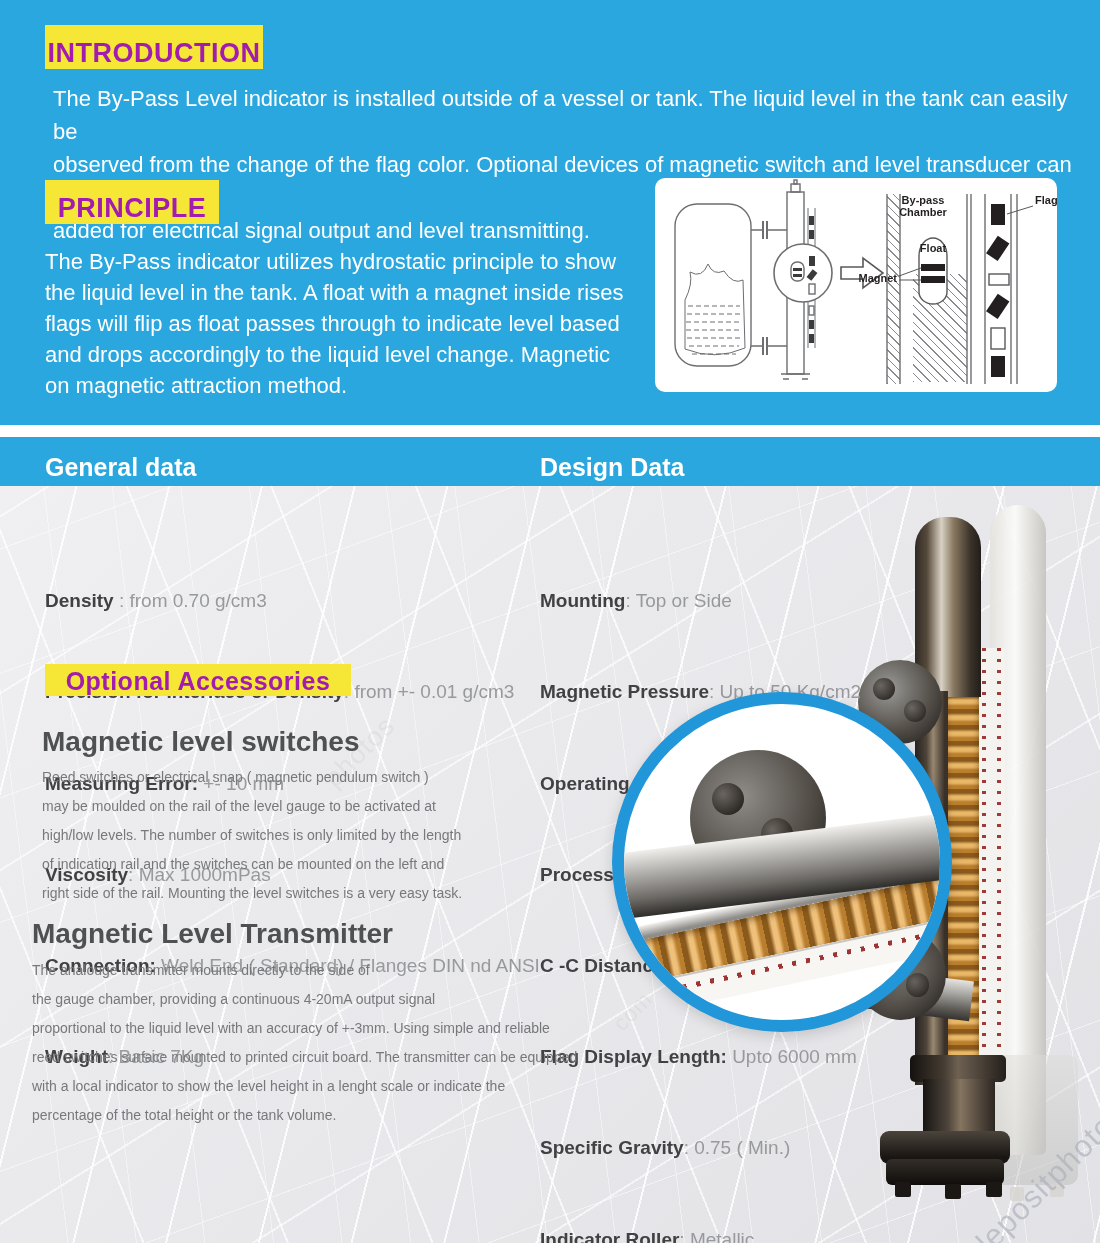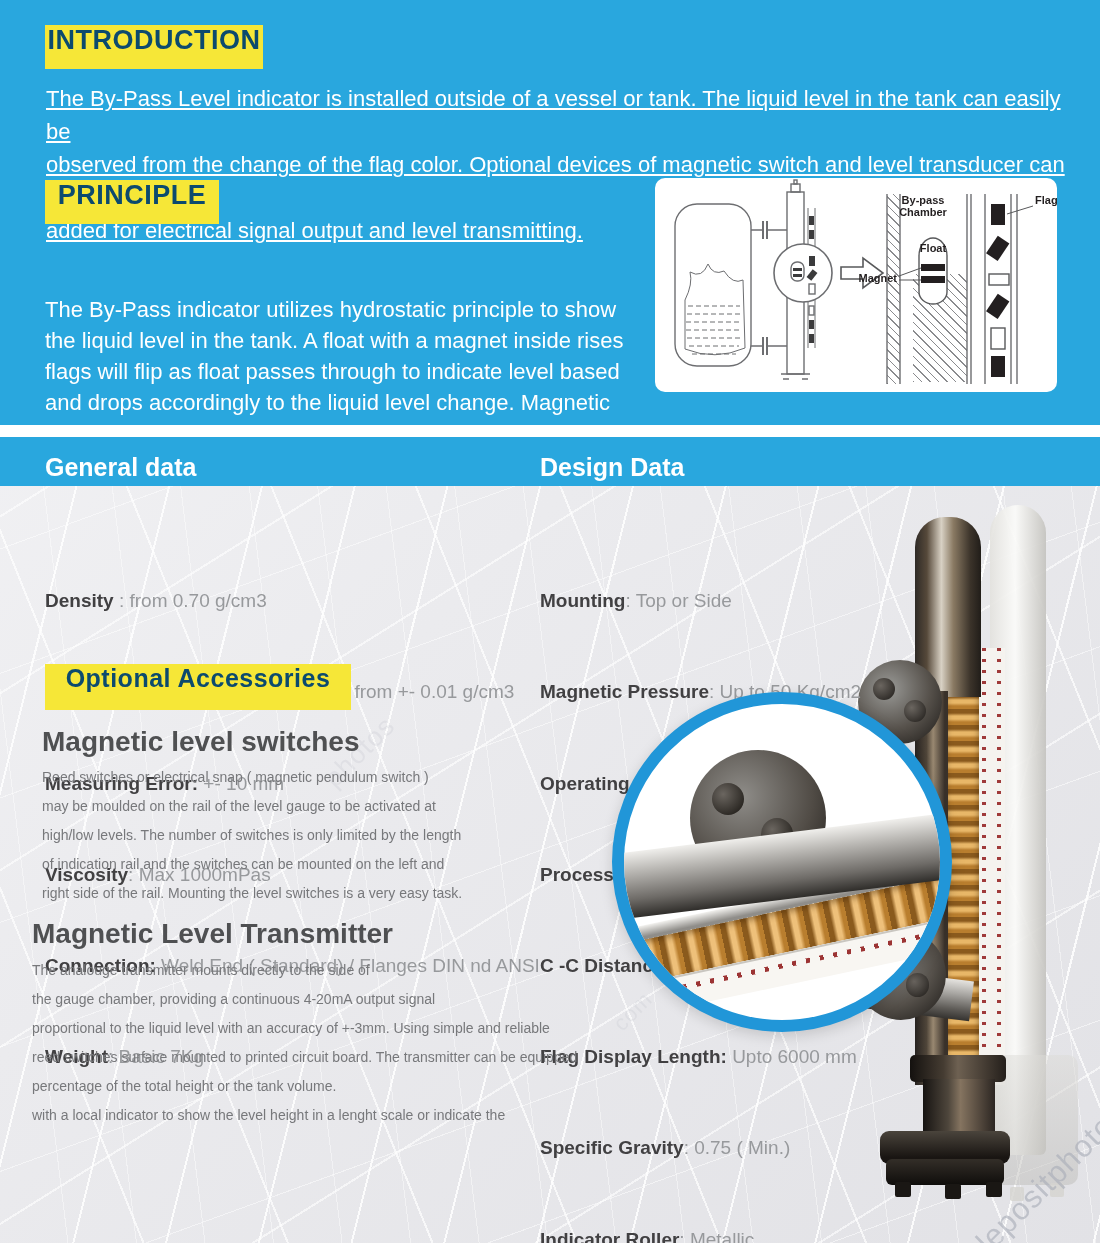--- a/index.html
+++ b/index.html
@@ -9,28 +9,28 @@
   
   .body-pattern{position:absolute;left:0;top:425px;width:1100px;height:818px;pointer-events:none;
     background:
       repeating-linear-gradient(104deg,transparent 0 88px,rgba(255,255,255,.85) 88px 90px),
       repeating-linear-gradient(68deg,transparent 0 132px,rgba(255,255,255,.7) 132px 134px),
       repeating-linear-gradient(-32deg,transparent 0 148px,rgba(255,255,255,.6) 148px 150px),
       repeating-linear-gradient(160deg,transparent 0 116px,rgba(255,255,255,.5) 116px 117px),
       repeating-linear-gradient(83deg,transparent 0 67px,rgba(255,255,255,.45) 67px 68px);}
   
   .hero{position:absolute;left:0;top:0;width:1100px;height:425px;background:#29a7de;}
-  .badge{position:absolute;background:#f6e737;color:#0c4a6e;font-weight:bold;
-         display:flex;align-items:flex-start;justify-content:center;letter-spacing:.5px;}
+  .badge{position:absolute;background:#f6e737;color:#a21caf;font-weight:bold;
+         display:flex;align-items:flex-end;justify-content:center;letter-spacing:.5px;}
   .intro-badge{left:45px;top:25px;width:218px;height:44px;font-size:27px;}
   .principle-badge{left:45px;top:180px;width:174px;height:44px;font-size:27px;}
-  .optional-badge{left:45px;top:664px;width:306px;height:46px;font-size:25px;}
+  .optional-badge{left:45px;top:664px;width:306px;height:32px;font-size:25px;}
   .hero-para{position:absolute;color:#ffffff;font-size:22px;line-height:33px;}
-  .intro-para{left:46px;top:82px;width:1020px;text-decoration:underline;}
-  .principle-para{left:45px;top:246px;width:580px;line-height:31px;margin-top:48px;}
+  .intro-para{left:53px;top:82px;width:1020px;}
+  .principle-para{left:45px;top:246px;width:580px;line-height:31px;}
   
   .diagram-box{position:absolute;left:655px;top:178px;width:402px;height:214px;
                background:#ffffff;border-radius:10px;overflow:hidden;}
   .diagram-box svg{position:absolute;left:0;top:0;}
   .hatch{position:absolute;pointer-events:none;
      background:repeating-linear-gradient(45deg,#8a8b8e 0 1px,transparent 1px 6px);}
   .hatch-wall{left:232px;top:16px;width:13px;height:190px;}
   .hatch-liquid{left:258px;top:96px;width:54px;height:108px;}
   .svg-top{z-index:3;} .svg-base{z-index:1;}
   .dg-label{font-size:11px;font-weight:bold;fill:#231f20;}
@@ -318,19 +318,19 @@
       <div class="line">right side of the rail. Mounting the level switches is a very easy task.</div>
     </div>
 
   <h3 class="sub-head transmitter-head">Magnetic Level Transmitter</h3>
   <div class="para transmitter-para">
 
   <div class="line">The analouge transmitter mounts directly to the side of</div>
       <div class="line">the gauge chamber, providing a continuous 4-20mA output signal</div>
       <div class="line">proportional to the liquid level with an accuracy of +-3mm. Using simple and reliable</div>
       <div class="line">reed switches surface mounted to printed circuit board. The transmitter can be equipped</div>
+      <div class="line">with a local indicator to show the level height in a lenght scale or indicate the</div>
       <div class="line">percentage of the total height or the tank volume.</div>
-      <div class="line">with a local indicator to show the level height in a lenght scale or indicate the</div>
     </div>
 
   <div class="wm wm-corner">depositphotos</div>
 
 </div>
 
 </body></html>

